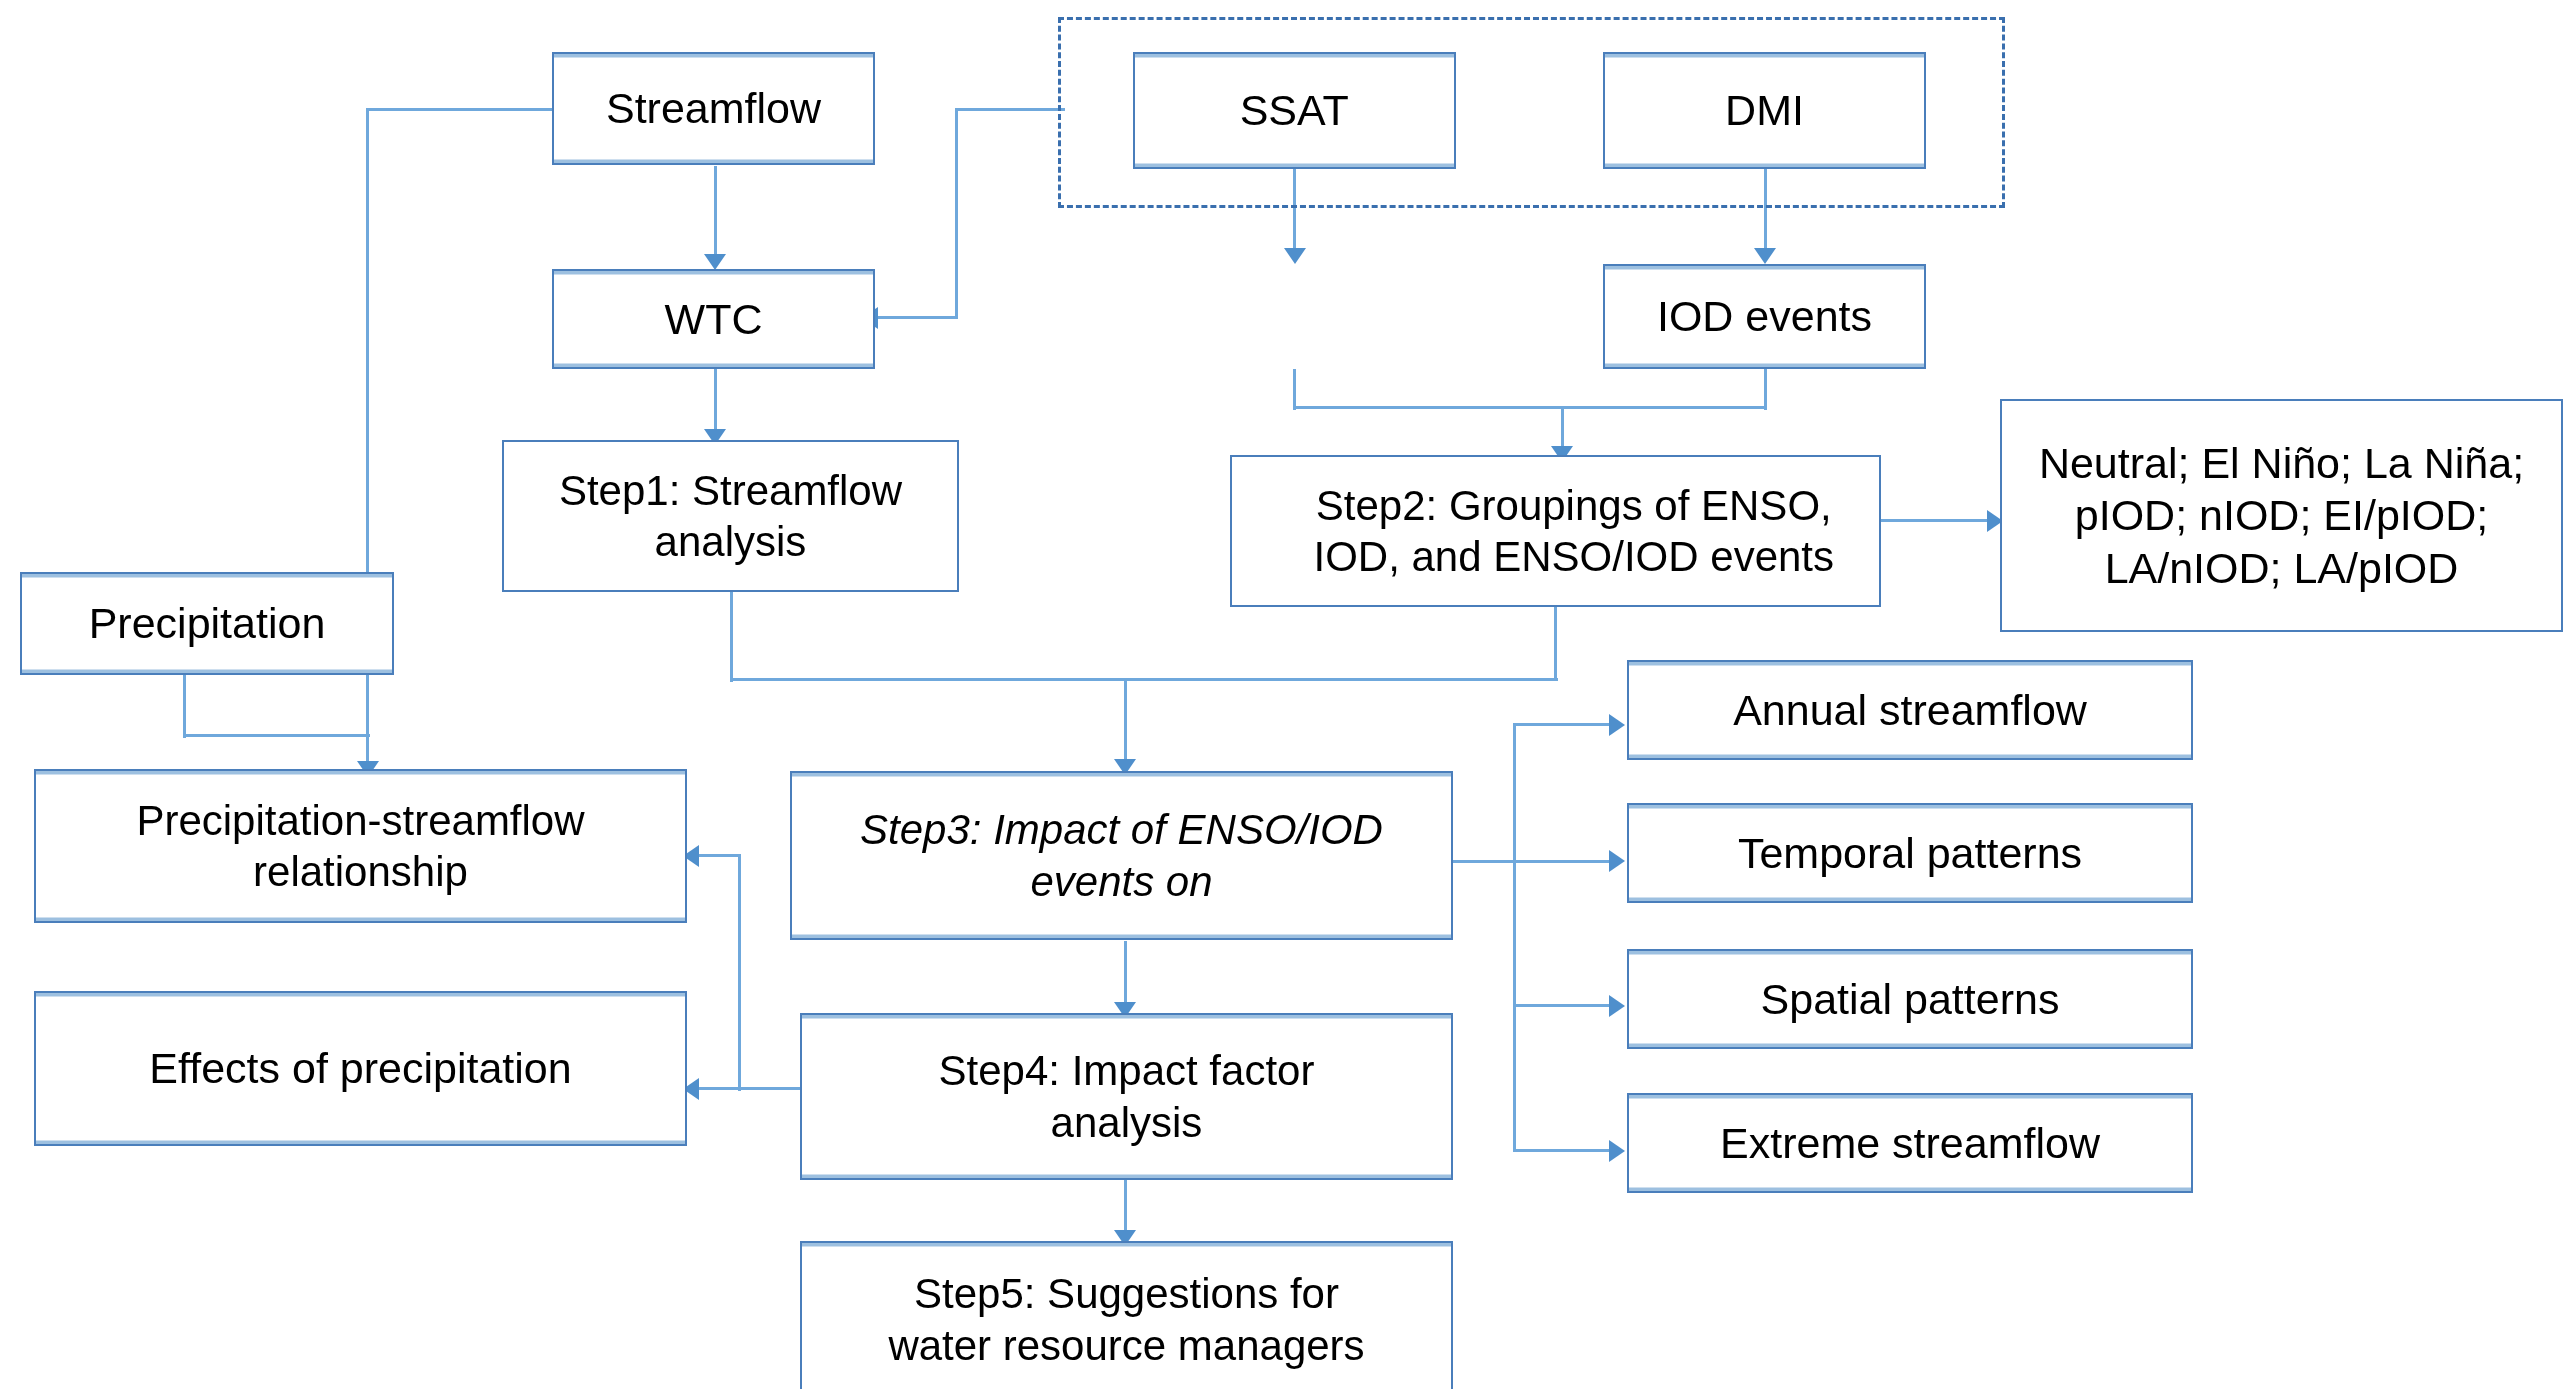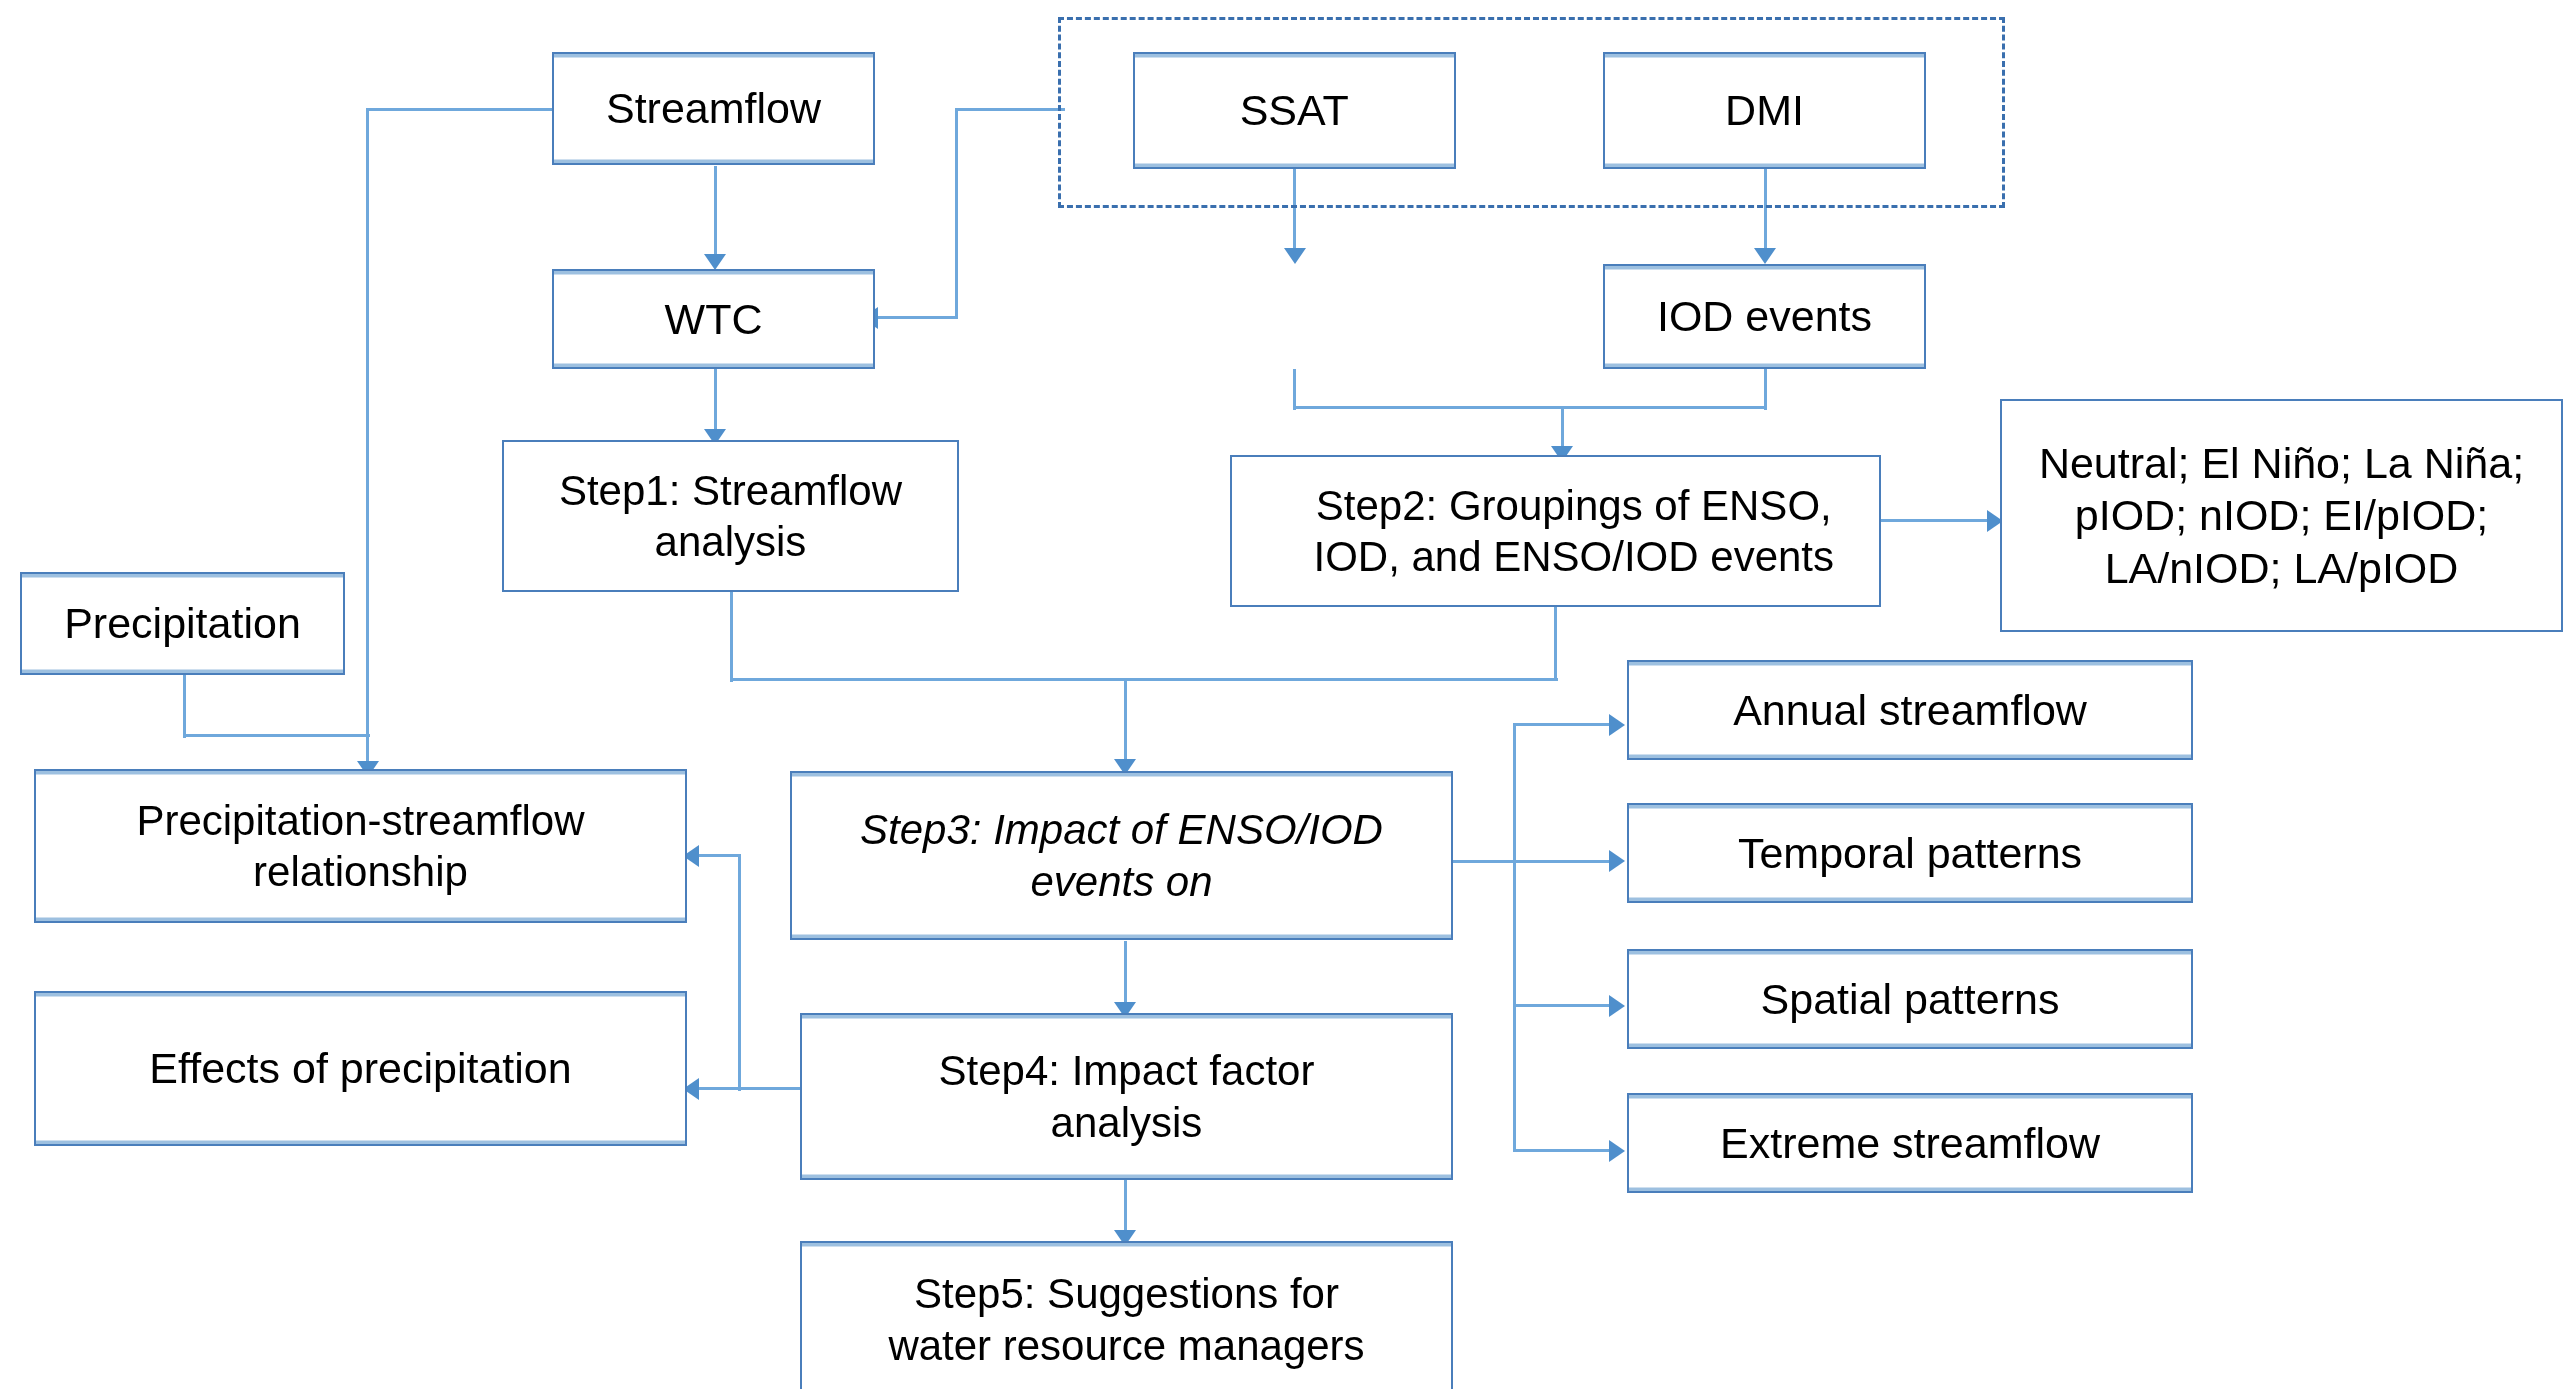--- a/index.html
+++ b/index.html
@@ -168,21 +168,21 @@
     <span class="lbl">Step2: Groupings of ENSO,
 IOD, and ENSO/IOD events</span>
   </div>
 
   <div class="node f51" style="left:2000px; top:399px; width:563px; height:233px;">
     <span class="lbl">Neutral; El Niño; La Niña;
 pIOD; nIOD; EI/pIOD;
 LA/nIOD; LA/pIOD</span>
   </div>
 
-  <div class="node shade-b f51" style="left:20px; top:572px; width:325px; height:103px;">
+  <div class="node shade-b f51" style="left:20px; top:572px; width:374px; height:103px;">
     <span class="lbl">Precipitation</span>
   </div>
 
   <div class="node shade-b f50" style="left:34px; top:769px; width:653px; height:154px;">
     <span class="lbl">Precipitation-streamflow
 relationship</span>
   </div>
 
   <div class="node shade-b f51" style="left:34px; top:991px; width:653px; height:155px;">
     <span class="lbl">Effects of precipitation</span>

